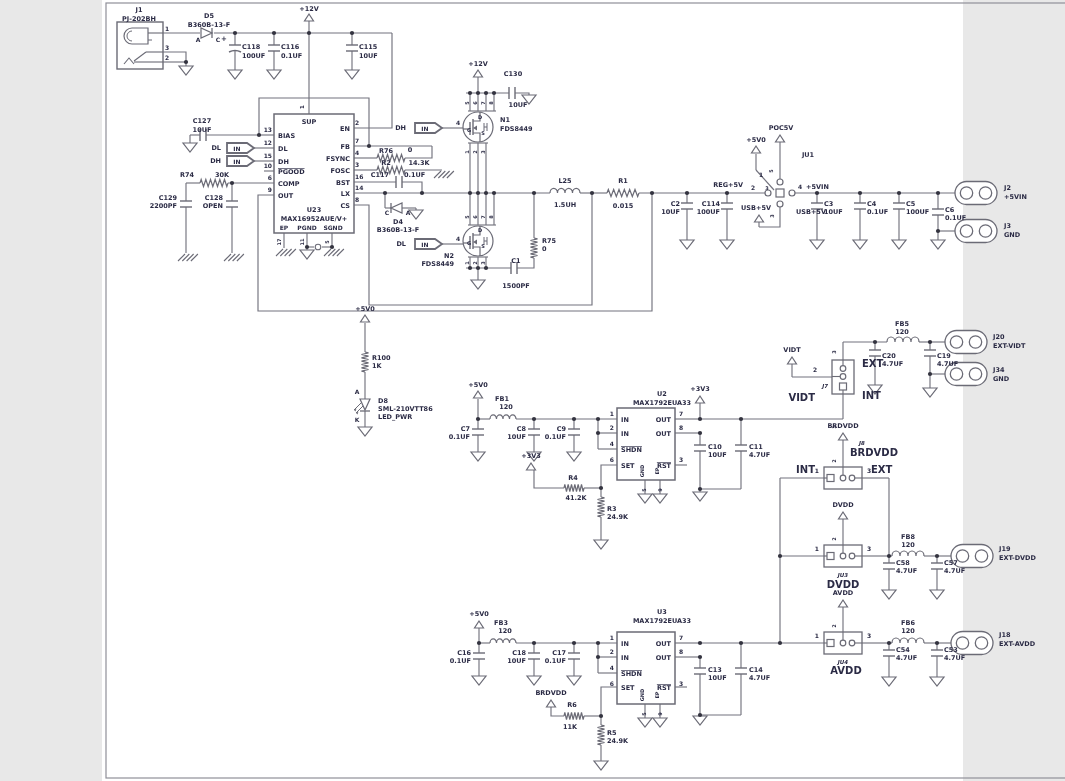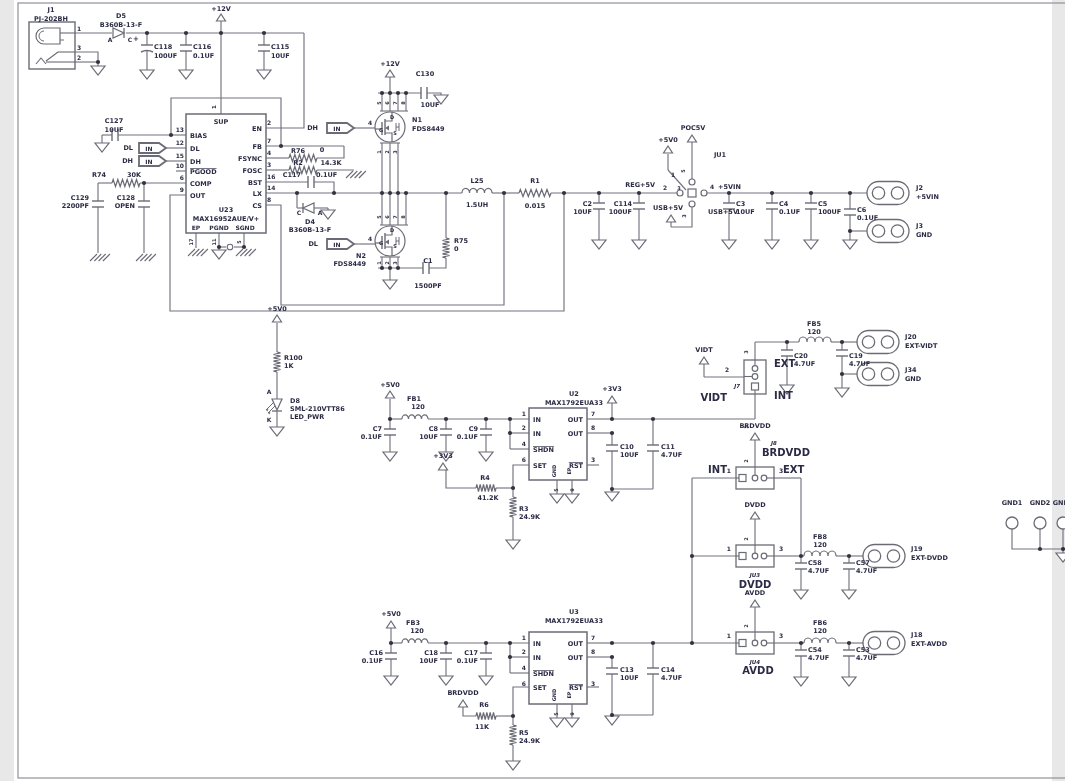--- a/index.html
+++ b/index.html
@@ -1,16 +1,16 @@
 <!DOCTYPE html>
 <html><head>
 <meta charset="utf-8">
 <style>
   html,body{margin:0;padding:0;background:#e8e8e8;}
-  #page{width:1038px;height:781px;background:#ffffff;position:relative;margin:0 auto;
+  #page{width:861px;height:781px;background:#ffffff;position:relative;margin:0 auto;
         font-family:"DejaVu Sans", sans-serif;}
   svg{display:block;}
   text{font-family:"DejaVu Sans", sans-serif;font-weight:700;}
 </style>
 </head>
 <body>
 
 <div id="page">
   <svg id="sch" width="1065" height="781" viewBox="0 0 1065 781">
       <g>

